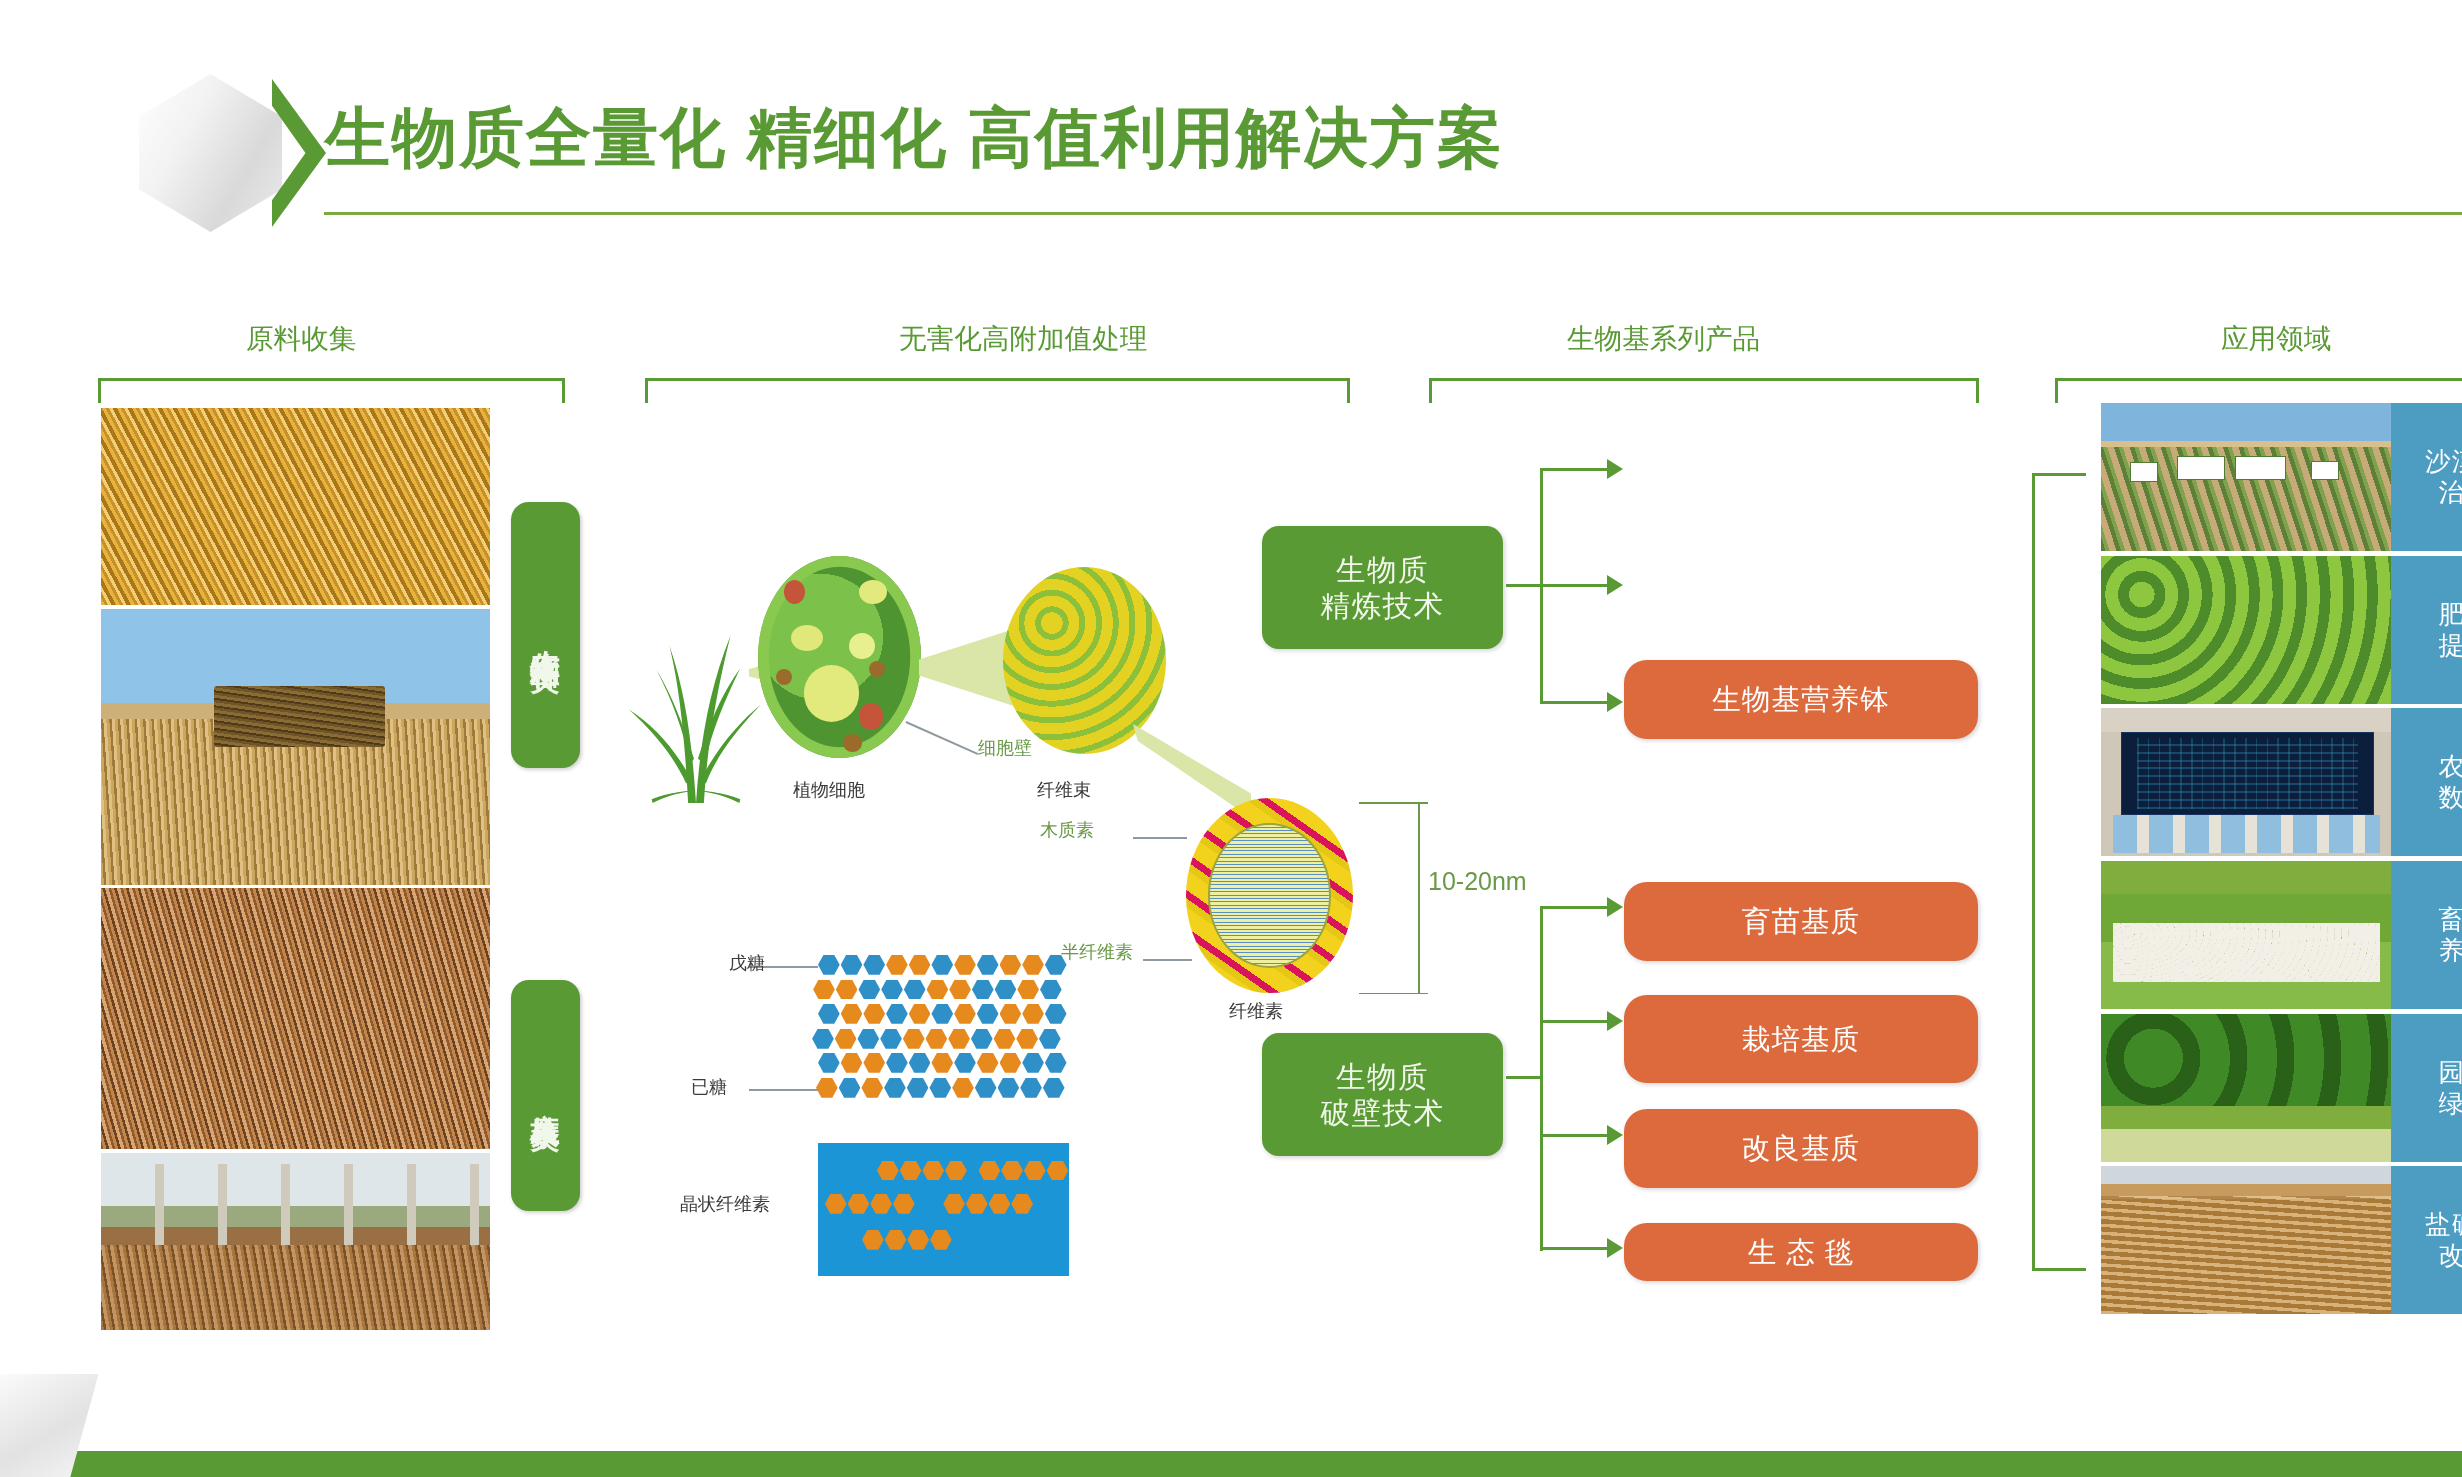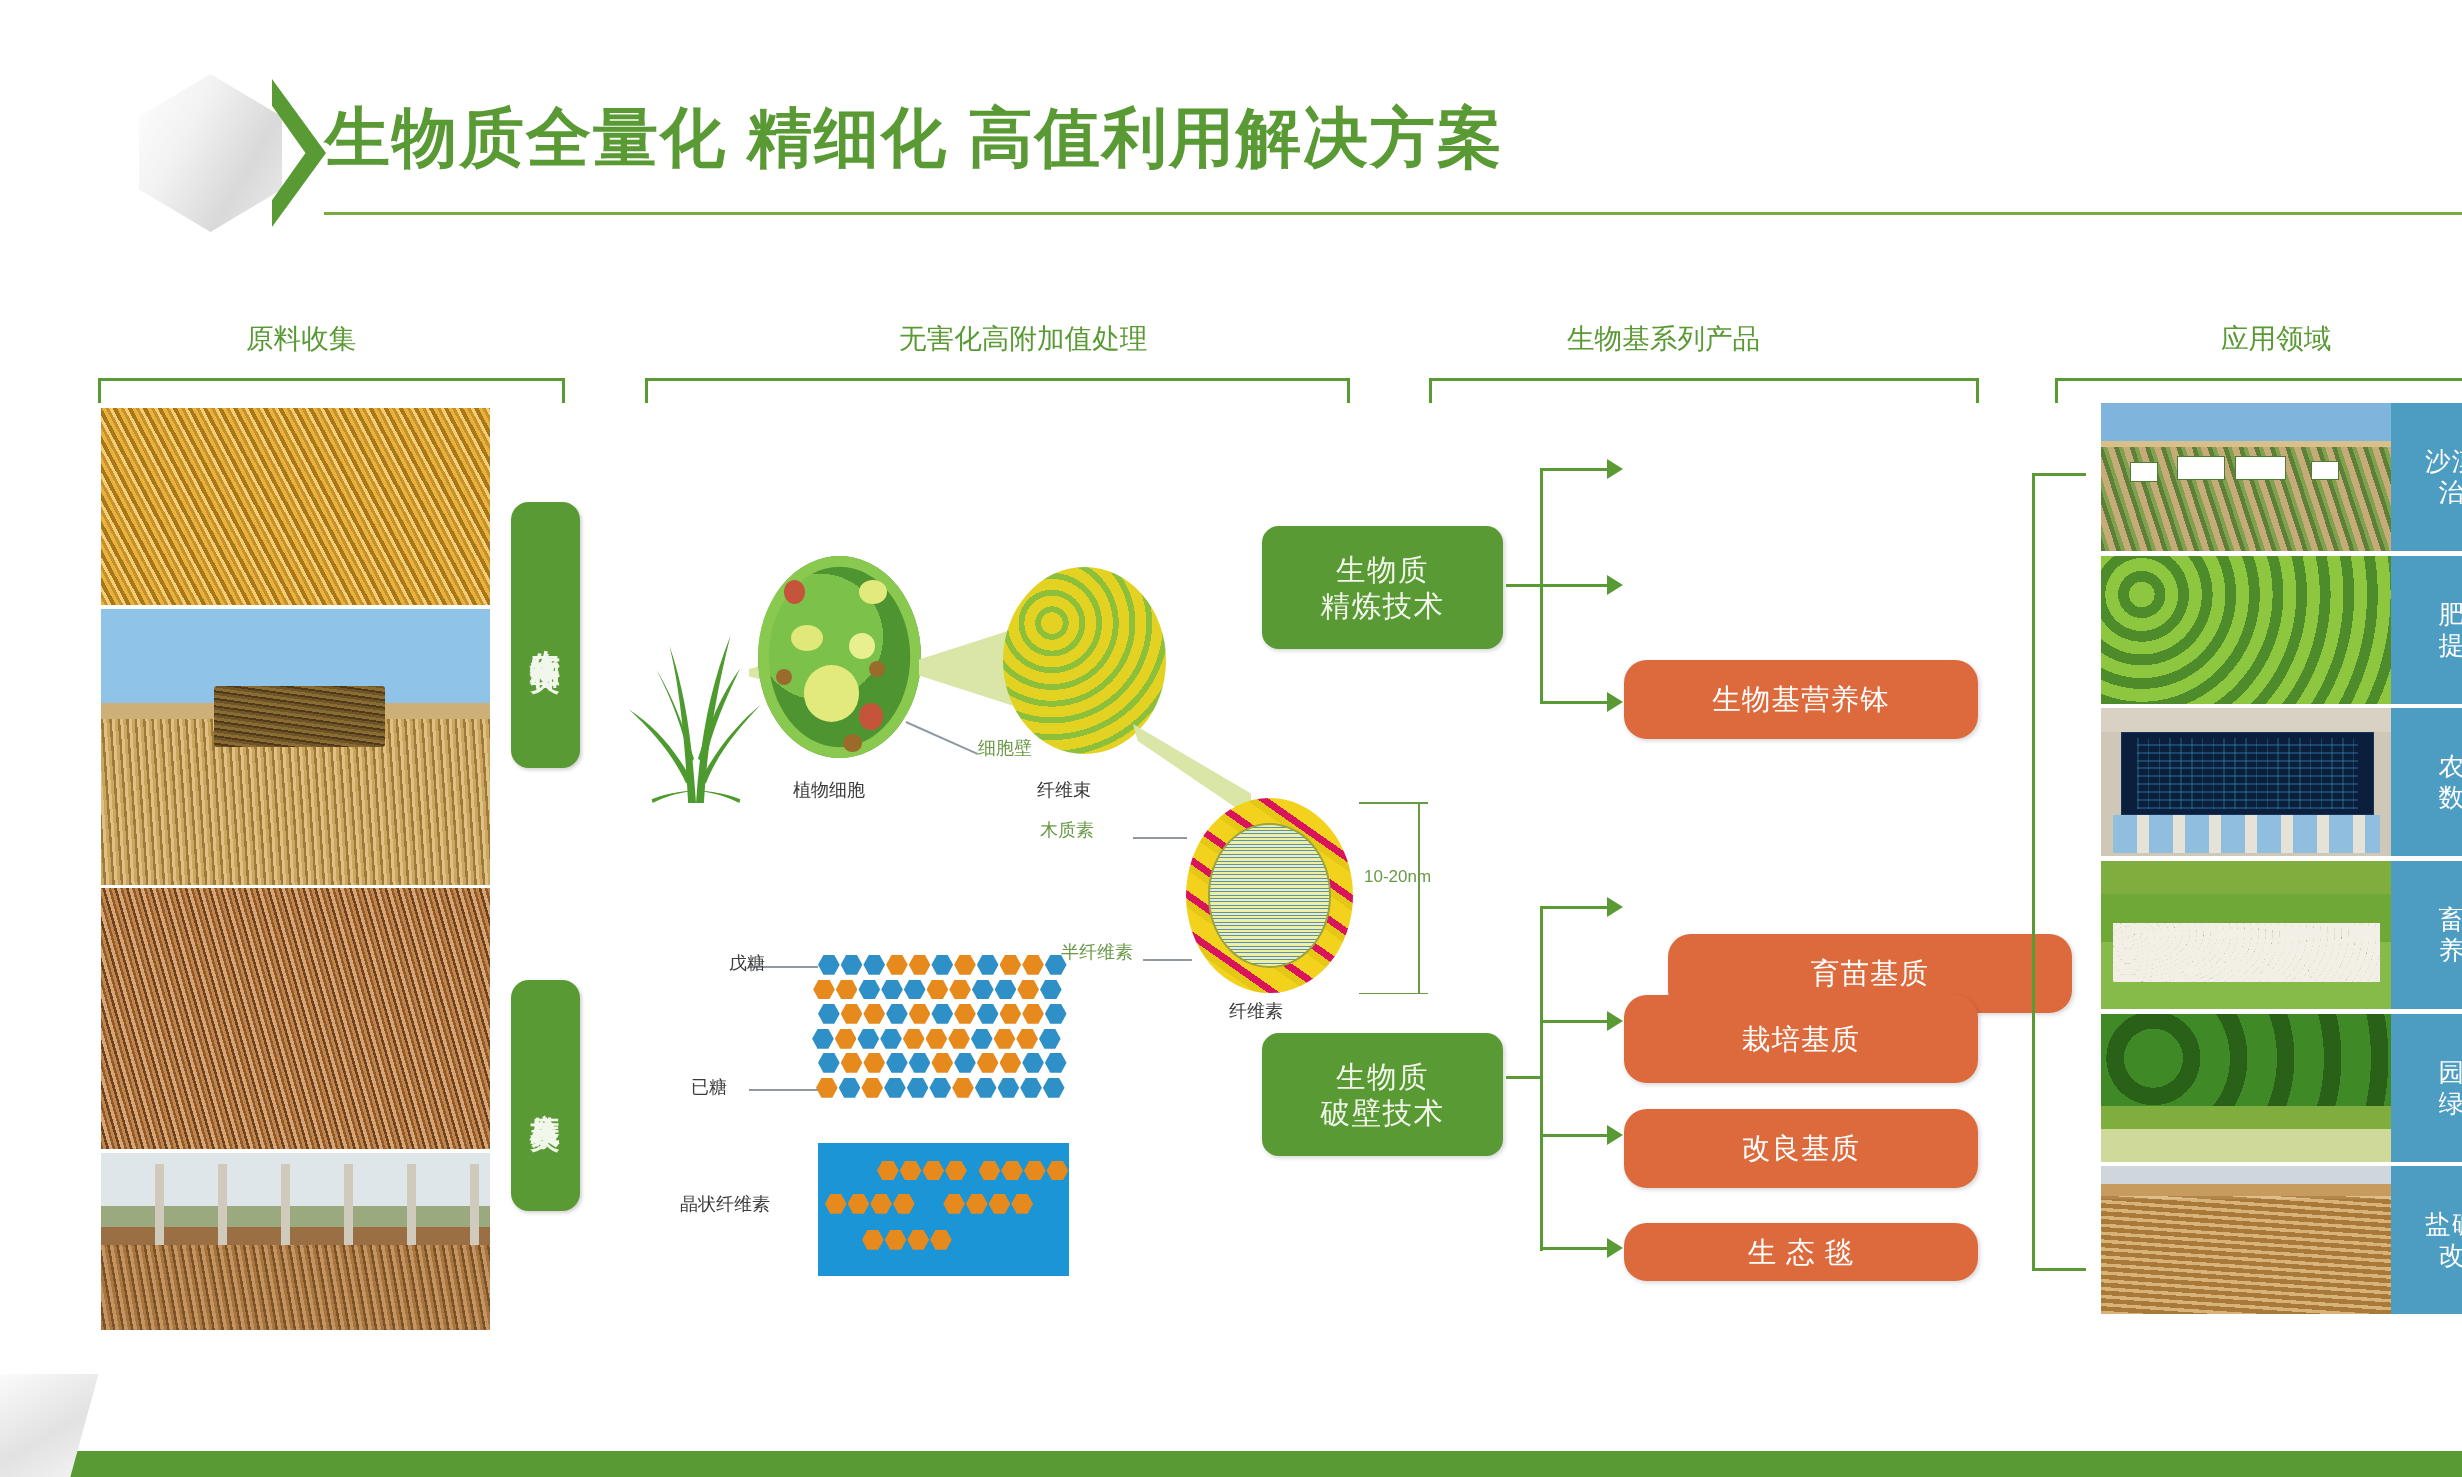--- a/index.html
+++ b/index.html
@@ -225,21 +225,21 @@
   <div class="sci-label green" style="left:1094px;top:818px;transform:translateX(-100%);">木质素</div>
   <div class="leader" style="left:1143px;top:959px;width:49px;"></div>
   <div class="sci-label green" style="left:1133px;top:940px;transform:translateX(-100%);">半纤维素</div>
   <div class="sci-label" style="left:1229px;top:999px;">纤维素</div>
 
   <div class="conn" style="left:1359px;top:802px;width:74px;height:192px;">
     <div style="position:absolute;left:0;top:0;width:69px;height:1.5px;background:#6a9a47;"></div>
     <div style="position:absolute;left:0;bottom:0;width:69px;height:1.5px;background:#6a9a47;"></div>
     <div style="position:absolute;left:59px;top:0;width:1.5px;height:100%;background:#6a9a47;"></div>
   </div>
-  <div class="sci-label green" style="left:1364px;top:867px;font-size:17px;">10-20nm</div>
+  <div class="sci-label green" style="left:1428px;top:867px;font-size:25px;">10-20nm</div>
 
   <div class="sugar" style="left:818px;top:955px;width:276px;height:148px;">
     <div class="row" style="top:0;">
       <span class="hexunit hx-b"></span><span class="hexunit hx-b"></span><span class="hexunit hx-b"></span>
       <span class="hexunit hx-o"></span><span class="hexunit hx-o"></span><span class="hexunit hx-b"></span>
       <span class="hexunit hx-o"></span><span class="hexunit hx-b"></span><span class="hexunit hx-o"></span>
       <span class="hexunit hx-o"></span><span class="hexunit hx-b"></span>
     </div>
     <div class="row" style="top:24.6px;left:-4.9px;">
       <span class="hexunit hx-o"></span><span class="hexunit hx-o"></span><span class="hexunit hx-b"></span>
@@ -325,21 +325,21 @@
     <div class="cap-stem" style="left:34px;top:341px;width:69px;height:3.4px;"></div>
     <div class="cap-stem" style="left:0;top:170px;width:36px;height:3.4px;"></div>
     <div class="arrow-r" style="left:101px;top:-8.9px;"></div>
     <div class="arrow-r" style="left:101px;top:105px;"></div>
     <div class="arrow-r" style="left:101px;top:219px;"></div>
     <div class="arrow-r" style="left:101px;top:332px;"></div>
   </div>
 
   <div class="prod" style="left:1624px;top:660px;width:354px;height:79px;font-family:Liberation Mono, monospace;">生物基营养钵</div>
 
-  <div class="prod" style="left:1624px;top:934px;width:404px;height:79px;margin-left:44px;">育苗基质</div>
+  <div class="prod" style="left:1624px;top:882px;width:354px;height:79px;">育苗基质</div>
   <div class="prod" style="left:1624px;top:995px;width:354px;height:88px;">栽培基质</div>
   <div class="prod" style="left:1624px;top:1109px;width:354px;height:79px;">改良基质</div>
   <div class="prod" style="left:1624px;top:1223px;width:354px;height:58px;">生 态 毯</div>
 
   <div class="conn" style="left:2032px;top:473px;width:59px;height:798px;">
     <div class="cap-stem" style="left:0;top:0;width:3.4px;height:798px;"></div>
     <div class="cap-stem" style="left:0;top:0;width:54px;height:3.4px;"></div>
     <div class="cap-stem" style="left:0;bottom:0;width:54px;height:3.4px;"></div>
   </div>
 

